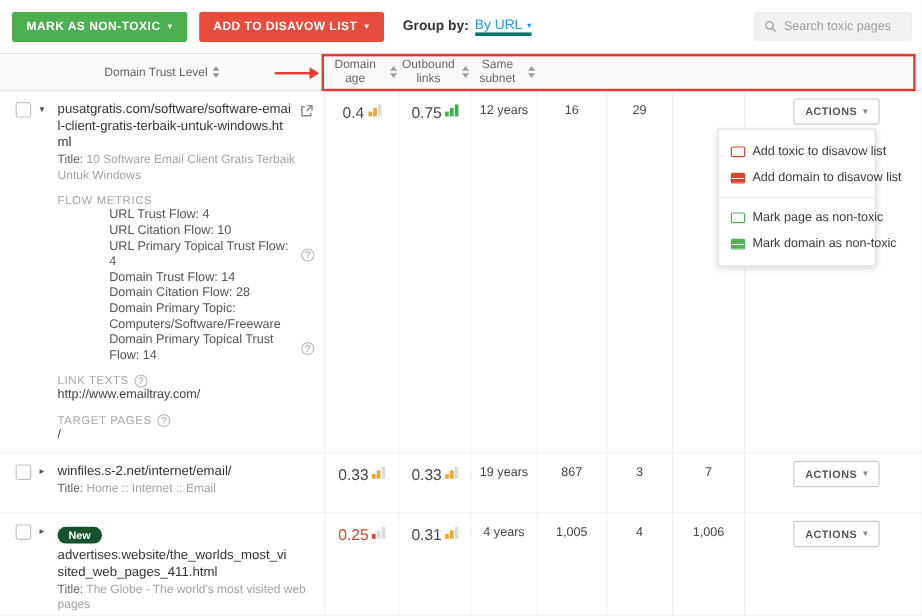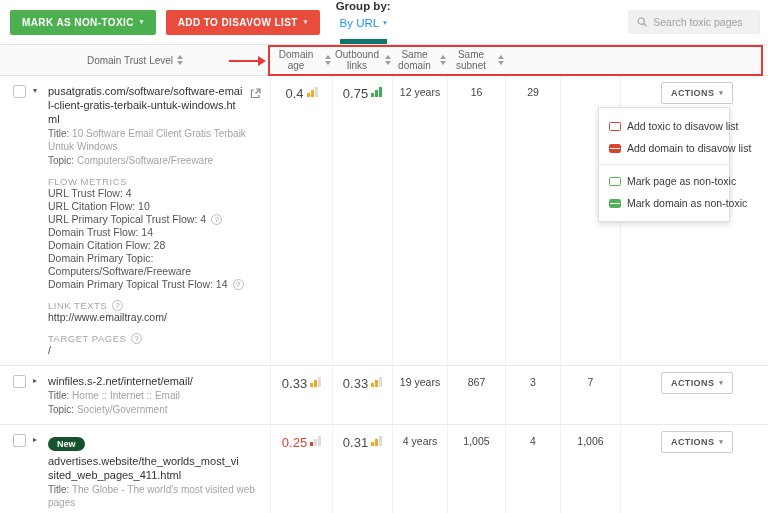--- a/index.html
+++ b/index.html
@@ -12,23 +12,23 @@
   
   .toolbar { height:44px; display:flex; align-items:center; padding:0 8px 0 10px; background:#fff; }
   .btn-solid {
     border:none; color:#fff; font-family:inherit; font-weight:bold; font-size:10px;
     letter-spacing:.4px; padding:7px 12px; border-radius:2px; cursor:pointer;
     display:inline-flex; align-items:center; gap:6px;
   }
   .btn-green { background:#4caf50; }
   .btn-red   { background:#e74c3c; margin-left:10px; }
   .btn-solid .caret { font-size:7px; color:rgba(255,255,255,.85); }
-  .groupby { margin-left:16px; font-size:11.5px; display:flex; align-items:center; gap:5px;flex-direction:column; }
+  .groupby { margin-left:16px; font-size:11.5px; display:flex; align-items:center; gap:5px; }
   .groupby .gb-label { color:#333; font-weight:bold; }
-  .gb-link { color:#2196f3; cursor:pointer; border-bottom:6px solid #0f766e; padding-bottom:10px; display:inline-flex; align-items:center; gap:4px; }
+  .gb-link { color:#2196f3; cursor:pointer; border-bottom:3px solid #0f766e; padding-bottom:0; display:inline-flex; align-items:center; gap:4px; }
   .gb-link .caret { font-size:7px; color:#2196f3; }
   .search {
     margin-left:auto; width:132px; height:24px; background:#f1f1f1; border-radius:3px;
     display:flex; align-items:center; gap:6px; padding:0 8px; border:1px solid #ececec;
   }
   .search input { border:none; outline:none; background:transparent; font-family:inherit; font-size:10.5px; color:#666; width:100%; }
   .search input::placeholder { color:#9e9e9e; }
   
   .grid { display:grid; grid-template-columns:270px 62px 60px 55px 58px 55px 60px 1fr; }
   
@@ -51,21 +51,21 @@
   .tw { display:inline-block; flex:none; font-size:8px; color:#555; cursor:pointer; margin-top:2px; width:8px; }
   .urlbody { flex:1; min-width:0; }
   .url { font-size:11px; line-height:14px; color:#333; word-break:break-all; padding-right:18px; }
   .meta { font-size:10px; line-height:13px; margin-top:1px; }
   .meta .lbl { color:#616161; }
   .meta .val { color:#a3a3a3; }
   .ext { position:absolute; right:9px; top:9px; cursor:pointer; }
   .badge { display:inline-block; background:#14532d; color:#fff; font-size:9px; font-weight:bold; padding:2px 9px; border-radius:8px; margin-bottom:3px; }
   
   .sec-label { font-size:9.5px; letter-spacing:.5px; color:#a6a6a6; margin-top:9px; height:11px; display:flex; align-items:center; gap:5px; }
-  .metric { font-size:10.5px; line-height:13px; color:#555; display:flex; align-items:center; gap:5px; }
+  .metric { font-size:10.5px; line-height:13px; color:#555; display:flex; align-items:center; gap:5px;margin-left:43px; }
   .detail-line { font-size:10.5px; line-height:13px; color:#444; }
   .help { width:11px; height:11px; border:1px solid #bdbdbd; border-radius:50%; color:#9e9e9e; font-size:8px; line-height:9px; text-align:center; display:inline-block; flex:none; cursor:pointer; }
   
   .cell { padding-top:10px; text-align:center; font-size:10.5px; color:#444; }
   .trust { display:flex; align-items:flex-start; justify-content:center; gap:3px; padding-top:10px; }
   .tval { font-size:13px; color:#4a4a4a; }
   .bars { display:inline-flex; align-items:flex-end; gap:1px; height:10px; margin-top:1px; }
   .bars i { display:block; width:3px; background:#dcdcdc; }
   .bars .b1 { height:4px; } .bars .b2 { height:7px; } .bars .b3 { height:10px; }
   .trust[data-level="orange"] .b1, .trust[data-level="orange"] .b2 { background:#f5a623; }
@@ -142,46 +142,38 @@
         </span>
     </div>
     <div class="th">
       <span>Outbound links</span>
       <span class="sort">
           <i class="up"></i>
           <i class="dn"></i>
         </span>
     </div>
     <div class="th">
-      <span>Same domain</span>
-      <span class="sort">
-          <i class="up"></i>
-          <i class="dn"></i>
-        </span>
-    </div>
-    <div class="th">
       <span>Same subnet</span>
       <span class="sort">
           <i class="up"></i>
           <i class="dn"></i>
         </span>
     </div>
     <div class="th"></div>
     <div class="anno-box"></div>
     <div class="anno-arrow"></div>
   </div>
 
   <div class="grid row r1">
     <div class="cell-url">
       <input type="checkbox" class="cb" style="">
       <span class="tw">▾</span>
       <div class="urlbody">
         <div class="url">pusatgratis.com/software/software-email-client-gratis-terbaik-untuk-windows.html</div>
         <div class="meta"><span class="lbl">Title:</span> <span class="val">10 Software Email Client Gratis Terbaik Untuk Windows</span></div>
-        <div class="meta"><span class="lbl">Topic:</span> <span class="val">Computers/Software/Freeware</span></div>
 
         <div class="sec-label">
             <span>FLOW METRICS</span>
           </div>
         <div class="metric">URL Trust Flow: 4</div>
         <div class="metric">URL Citation Flow: 10</div>
         <div class="metric">
           <span>URL Primary Topical Trust Flow: 4</span>
           <span class="help">?</span>
         </div>
@@ -259,21 +251,20 @@
     </div>
   </div>
 
   <div class="grid row r2">
     <div class="cell-url">
       <input type="checkbox" class="cb" style="">
       <span class="tw">▸</span>
       <div class="urlbody">
         <div class="url">winfiles.s-2.net/internet/email/</div>
         <div class="meta"><span class="lbl">Title:</span> <span class="val">Home :: Internet :: Email</span></div>
-        <div class="meta"><span class="lbl">Topic:</span> <span class="val">Society/Government</span></div>
       </div>
     </div>
     <div class="trust" data-level="orange">
       <span class="tval">0.33</span>
       <span class="bars">
           <i class="b1"></i>
           <i class="b2"></i>
           <i class="b3"></i>
         </span>
     </div>

